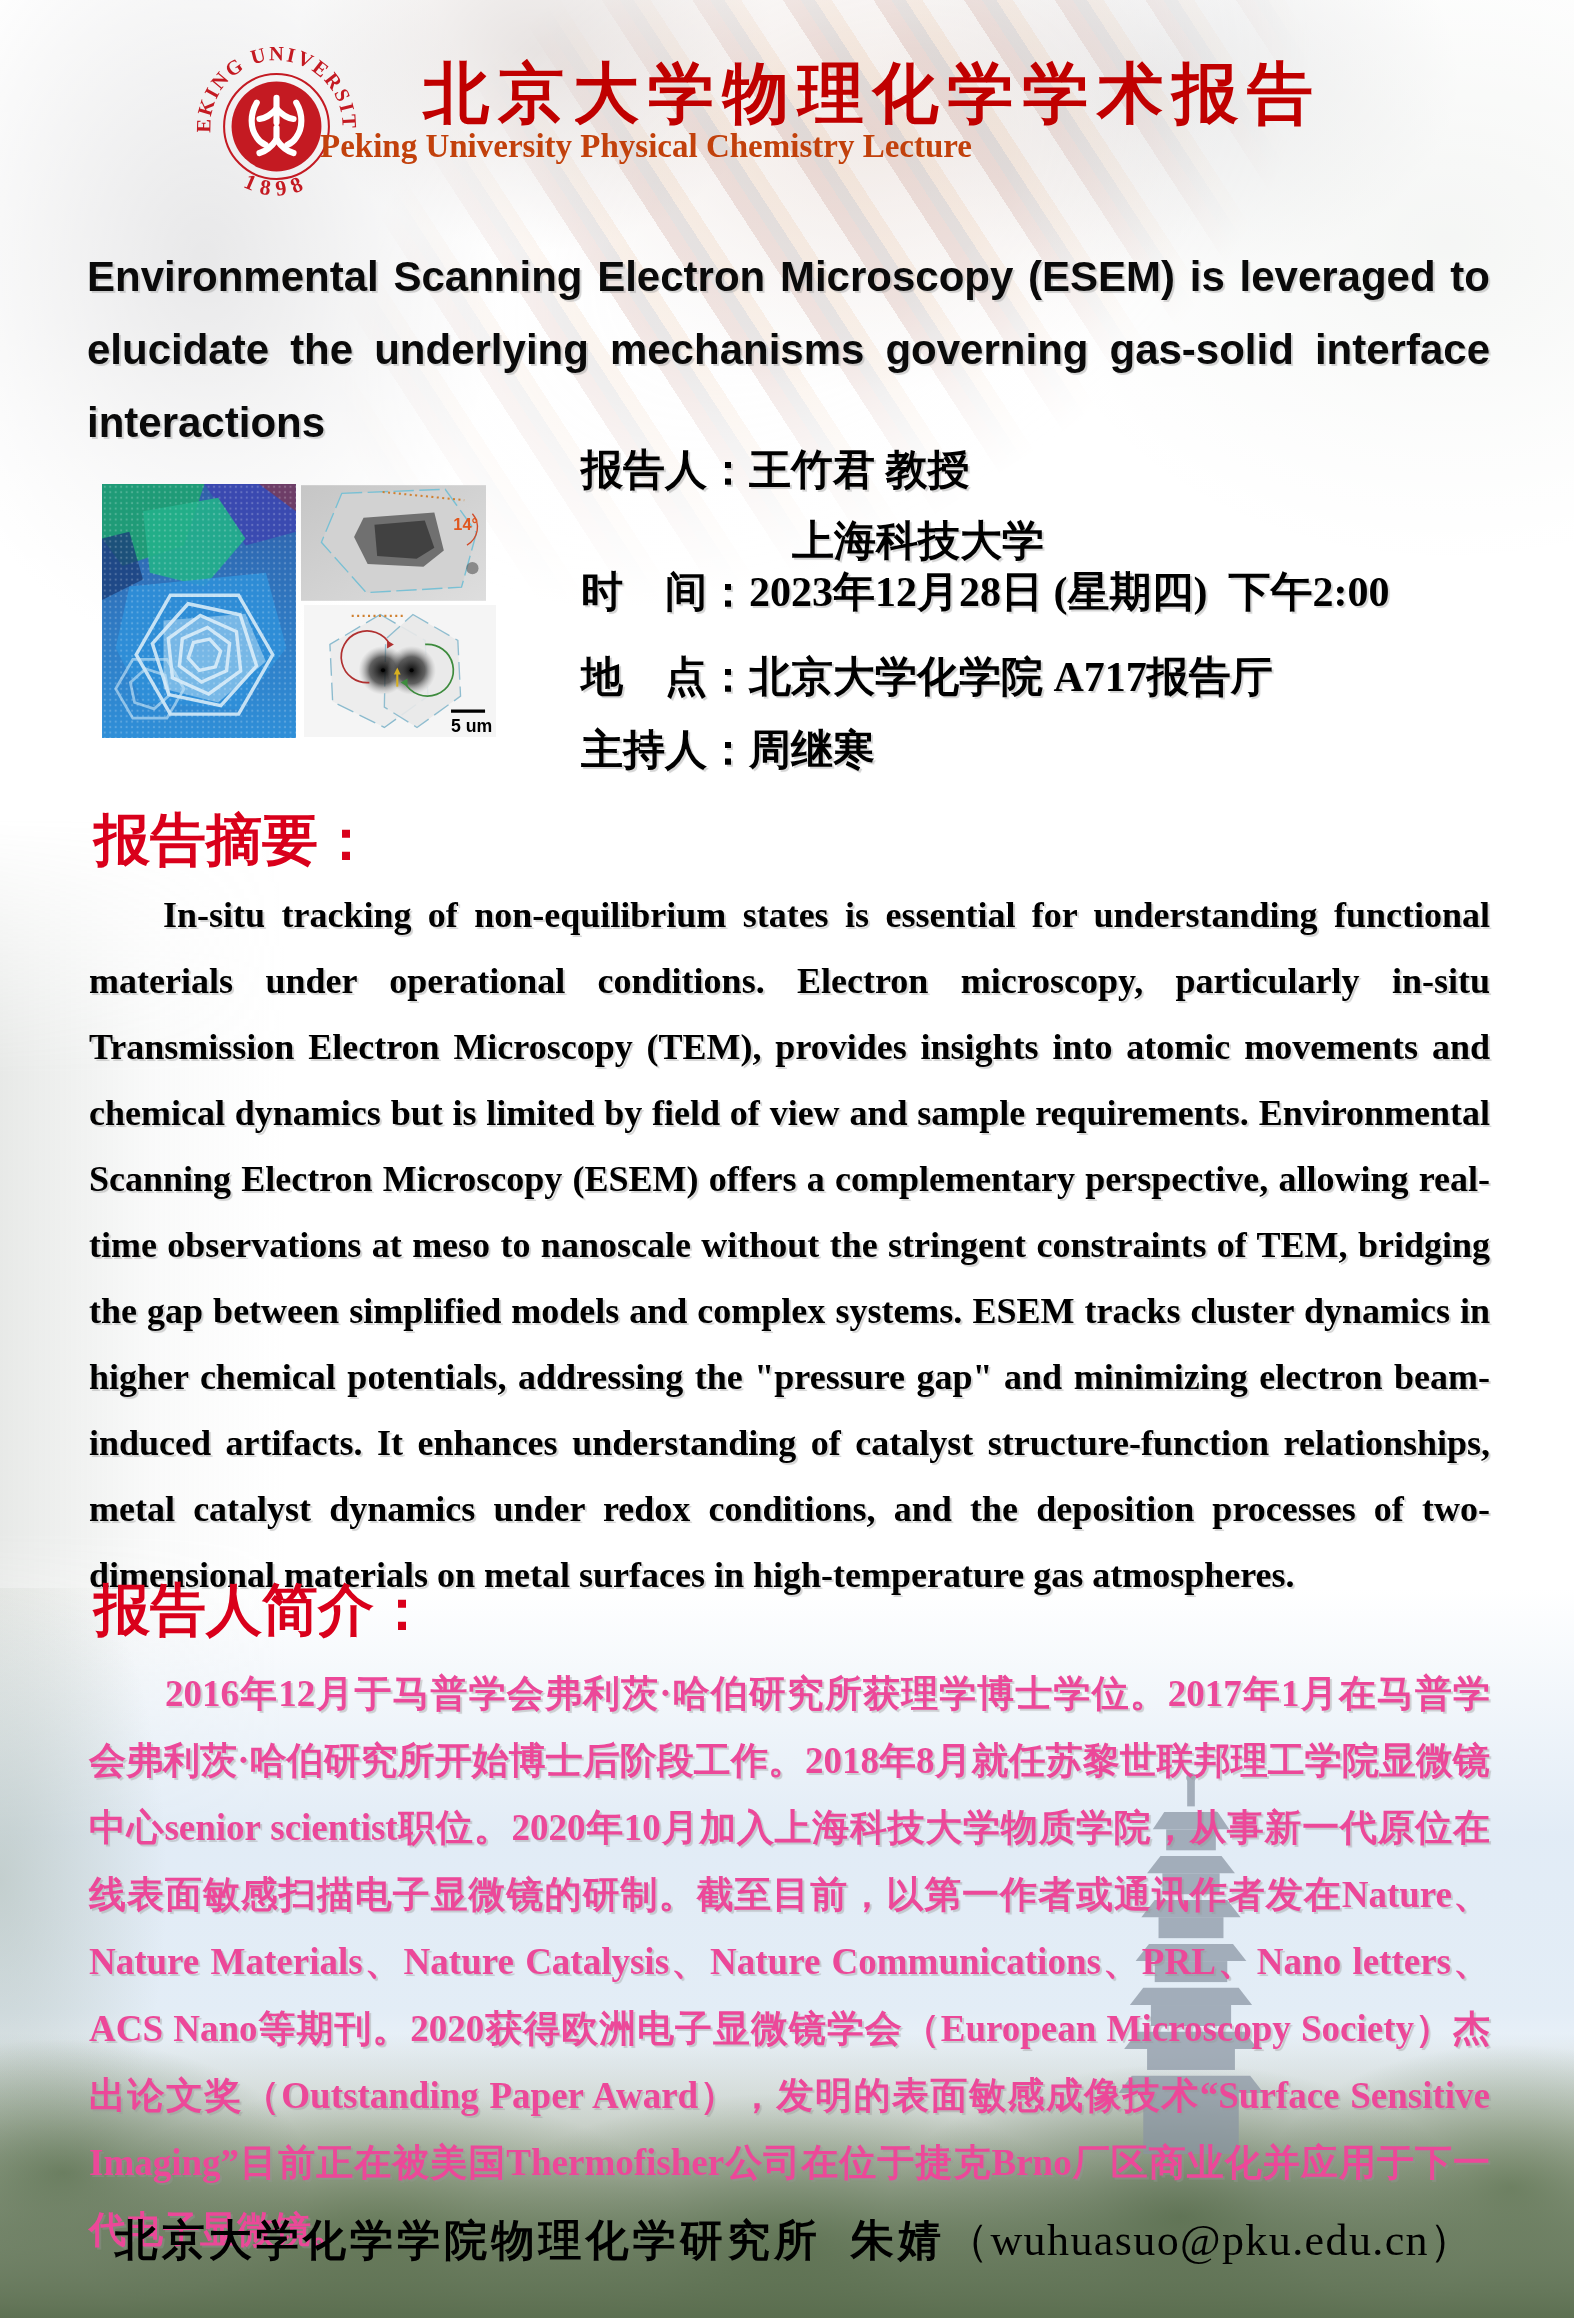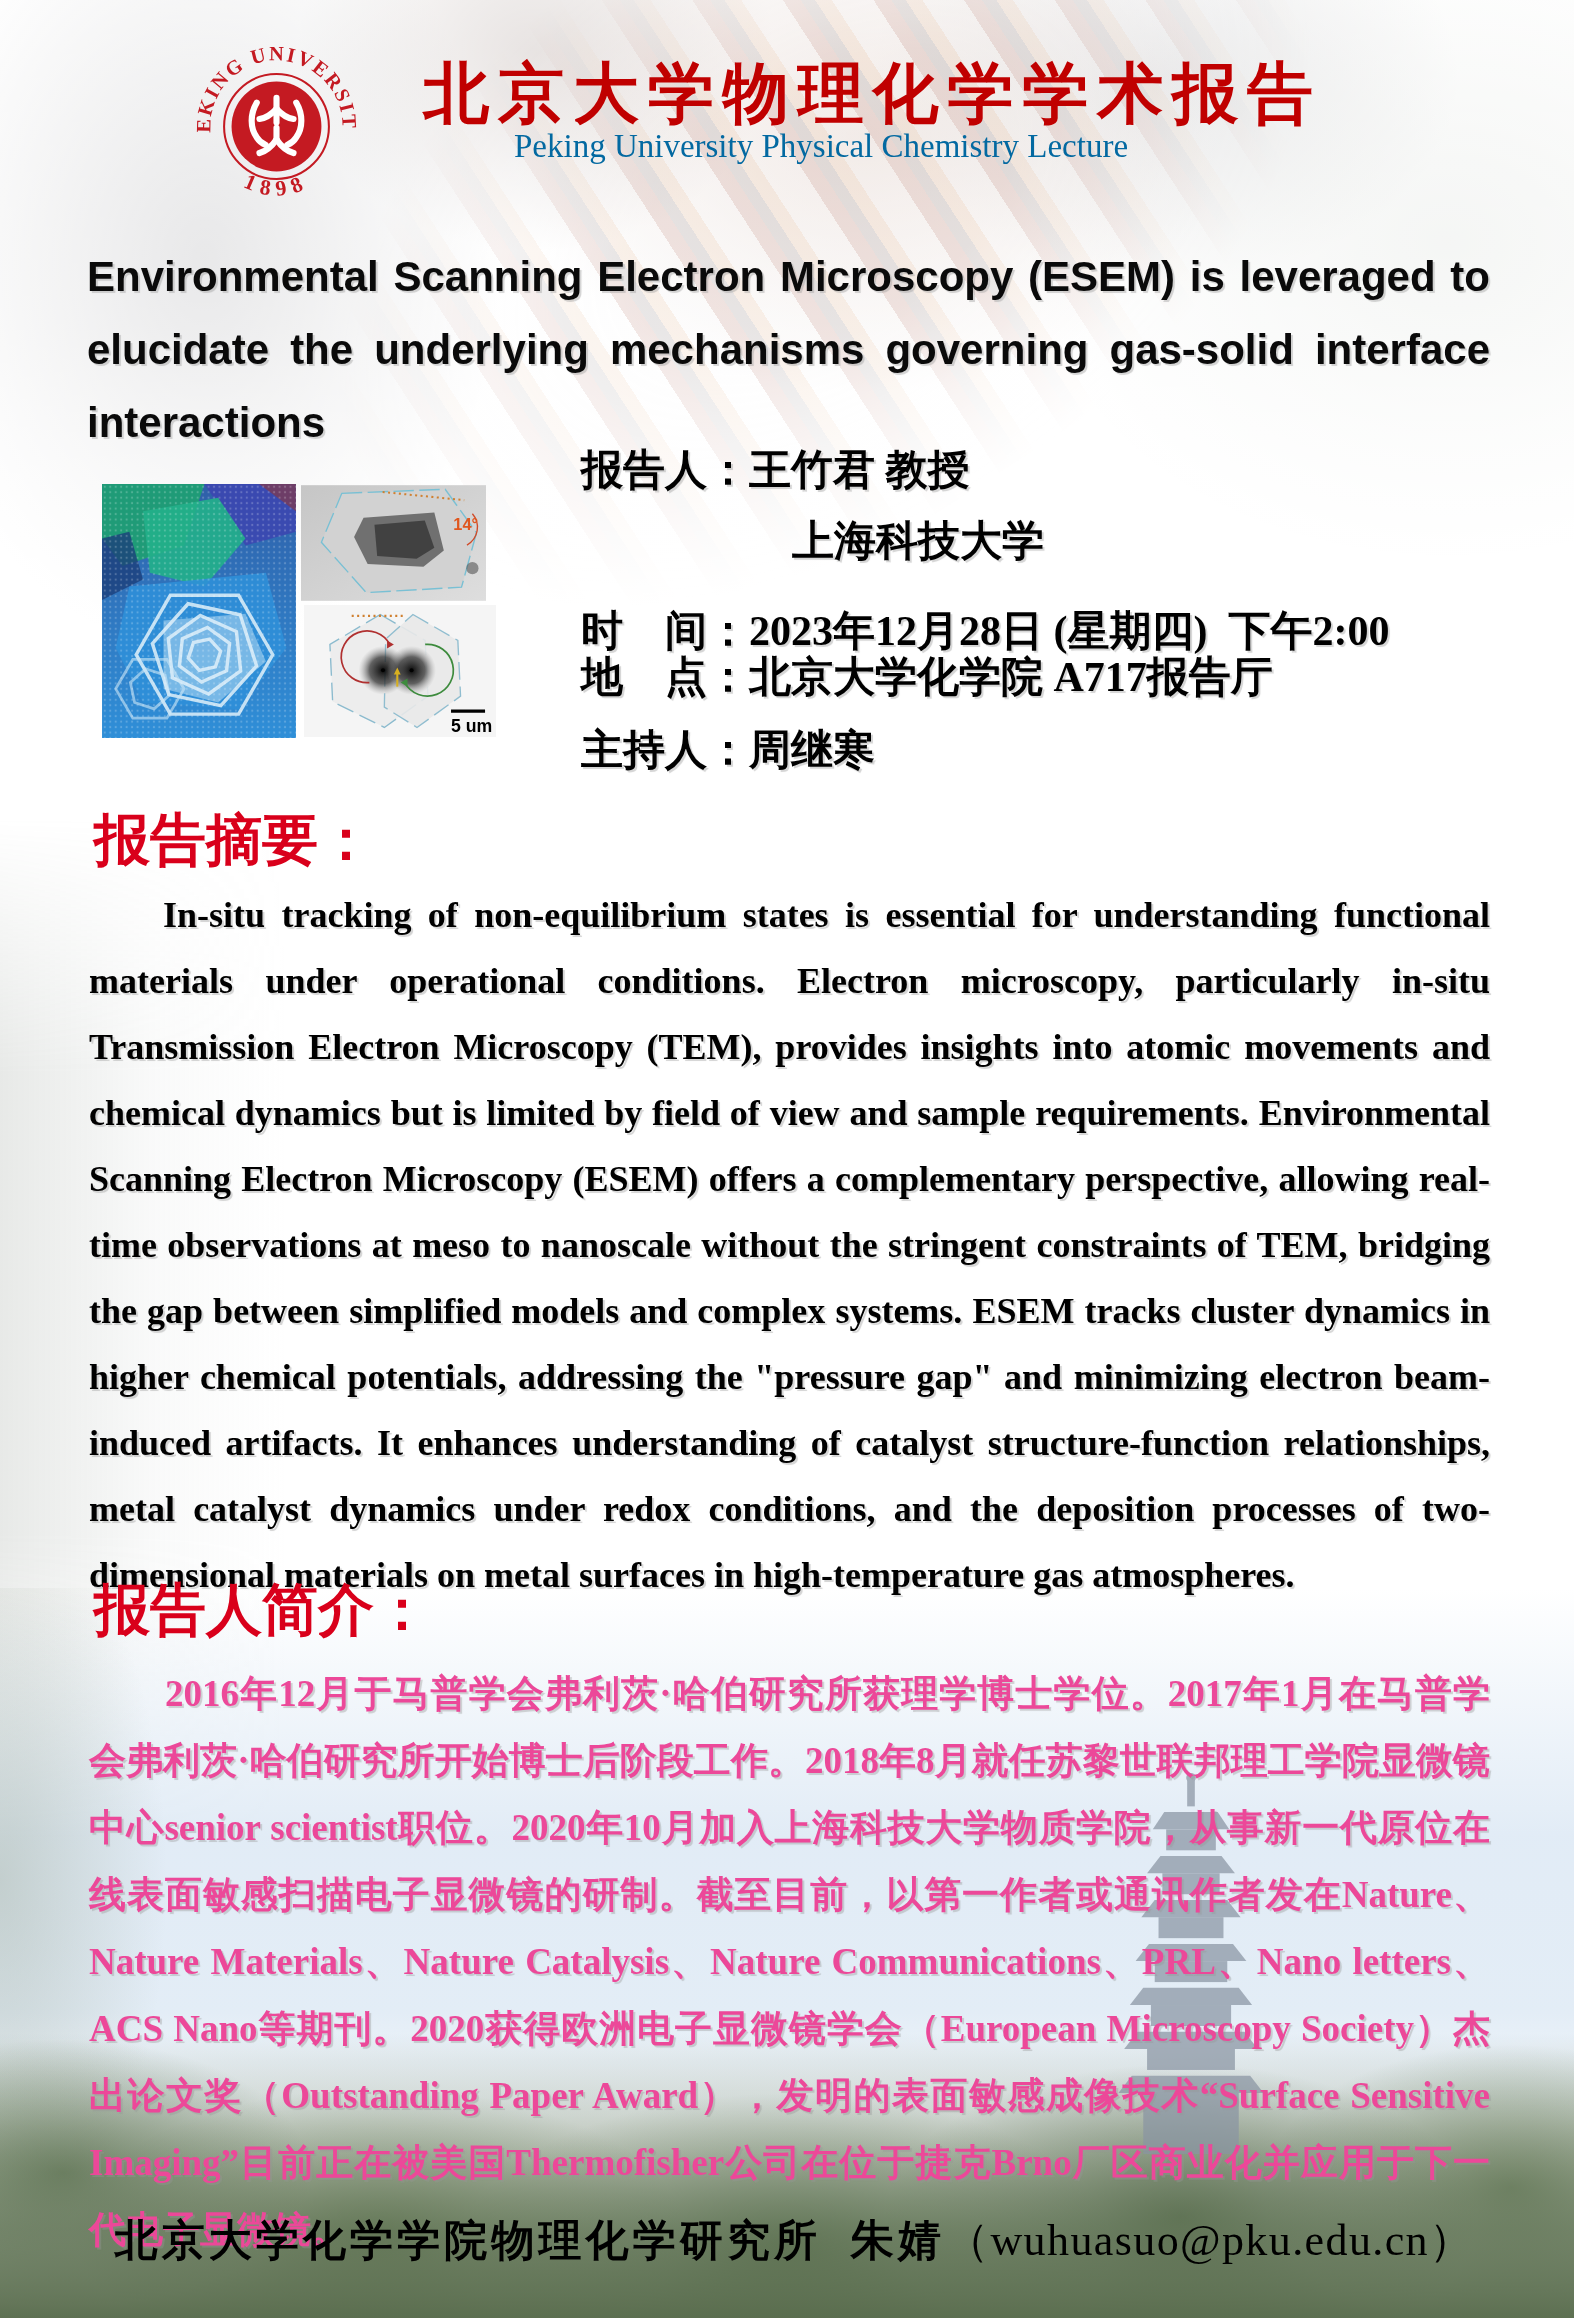--- a/index.html
+++ b/index.html
@@ -38,39 +38,39 @@
       radial-gradient(ellipse 354px 204px at 96% 82%, rgba(104,126,90,0.78), transparent 70%),
       radial-gradient(ellipse 232px 518px at 0% 40%,  rgba(138,152,132,0.35), transparent 72%),
       linear-gradient(to bottom, transparent 0%, rgba(206,223,240,0.60) 34%, rgba(204,222,239,0.55) 58%, transparent 80%);}
   .pagoda{left:1089px;top:1772px;width:204px;height:382px;opacity:0.72;}
 
   
   .logo{left:188px;top:38px;width:177px;height:177px;}
   .title-zh{left:320px;top:49px;width:1002px;text-align:right;white-space:nowrap;
     font-family:"Liberation Sans","DejaVu Sans",sans-serif;font-weight:700;
     font-size:66px;letter-spacing:8.9px;color:#c00000;}
-  .title-en{left:320px;top:128px;width:1002px;text-align:center;
-    font-weight:400;font-size:33px;color:#0369a1;}
+  .title-en{left:320px;top:128px;width:1002px;
+    font-weight:700;font-size:33px;color:#c2410c;}
 
   
   .talk-title{left:87px;top:240px;width:1403px;
     font-family:"Liberation Sans","DejaVu Sans",sans-serif;font-weight:700;
     font-size:42px;line-height:73px;color:#0a0a0a;text-align:justify;}
   .ts{text-shadow:2px 2px 0.7px rgba(150,150,150,0.40);}
 
   
   .figure{left:102px;top:484px;width:395px;height:254px;}
   .fig-left{left:0;top:0;width:194px;height:254px;}
   .fig-rt{left:199px;top:1.4px;width:185px;height:116px;}
   .fig-rb{left:202px;top:121px;width:192px;height:132px;}
 
   
   .detail{white-space:pre-wrap;font-weight:700;font-size:42px;color:#000;}
   .d1{left:581px;top:442px;} .d2{left:792px;top:513px;}
-  .d3{left:581px;top:603px;} .d4{left:581px;top:649px;} .d5{left:581px;top:722px;}
+  .d3{left:581px;top:564px;} .d4{left:581px;top:649px;} .d5{left:581px;top:722px;}
 
   
   .sec-head{font-family:"Liberation Sans","DejaVu Sans",sans-serif;font-weight:700;
     font-size:56px;color:#d9001b;white-space:nowrap;}
   .h-abstract{left:94px;top:803px;}
   .h-bio{left:94px;top:1573px;}
   .abstract-body{left:89px;top:882px;width:1401px;font-weight:700;font-size:36px;
     line-height:66px;text-align:justify;text-indent:74px;color:#000;}
   .bio-body{left:89px;top:1660px;width:1401px;font-weight:700;font-size:37px;
     line-height:67px;text-align:justify;text-indent:76px;color:#ec4899;}

